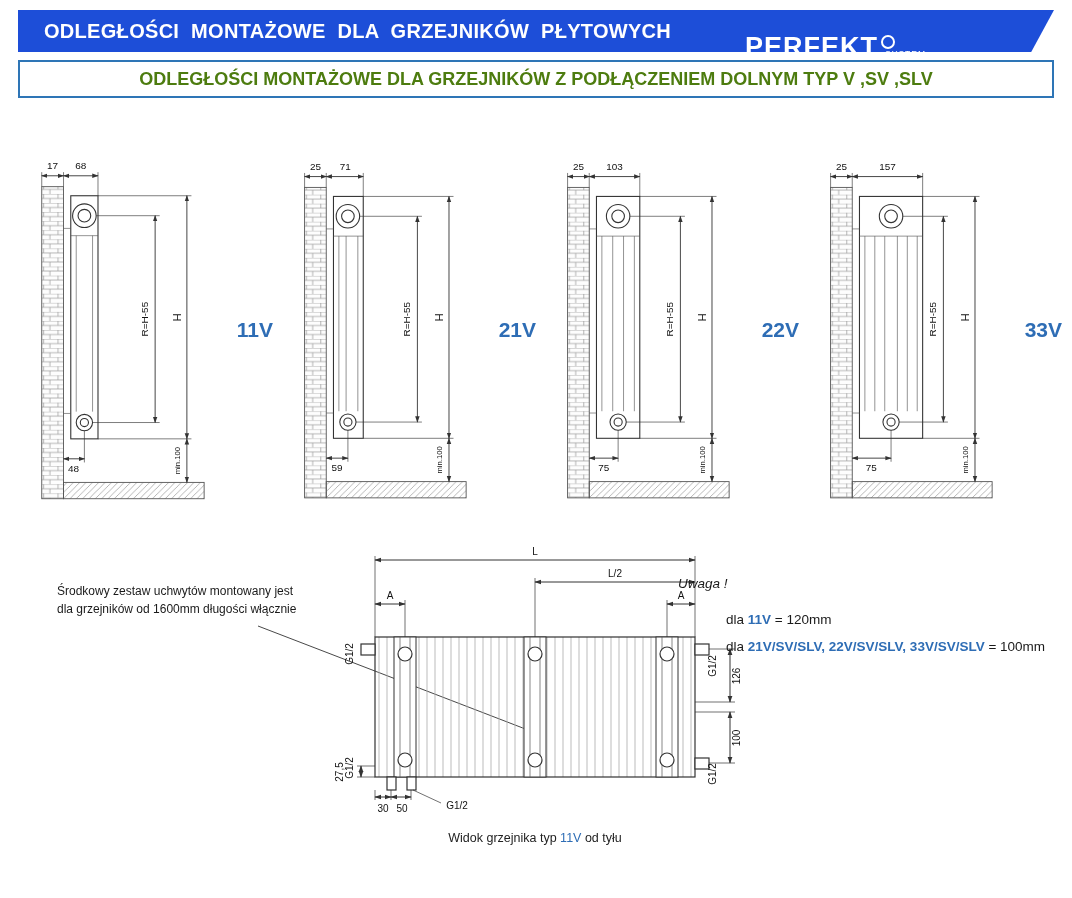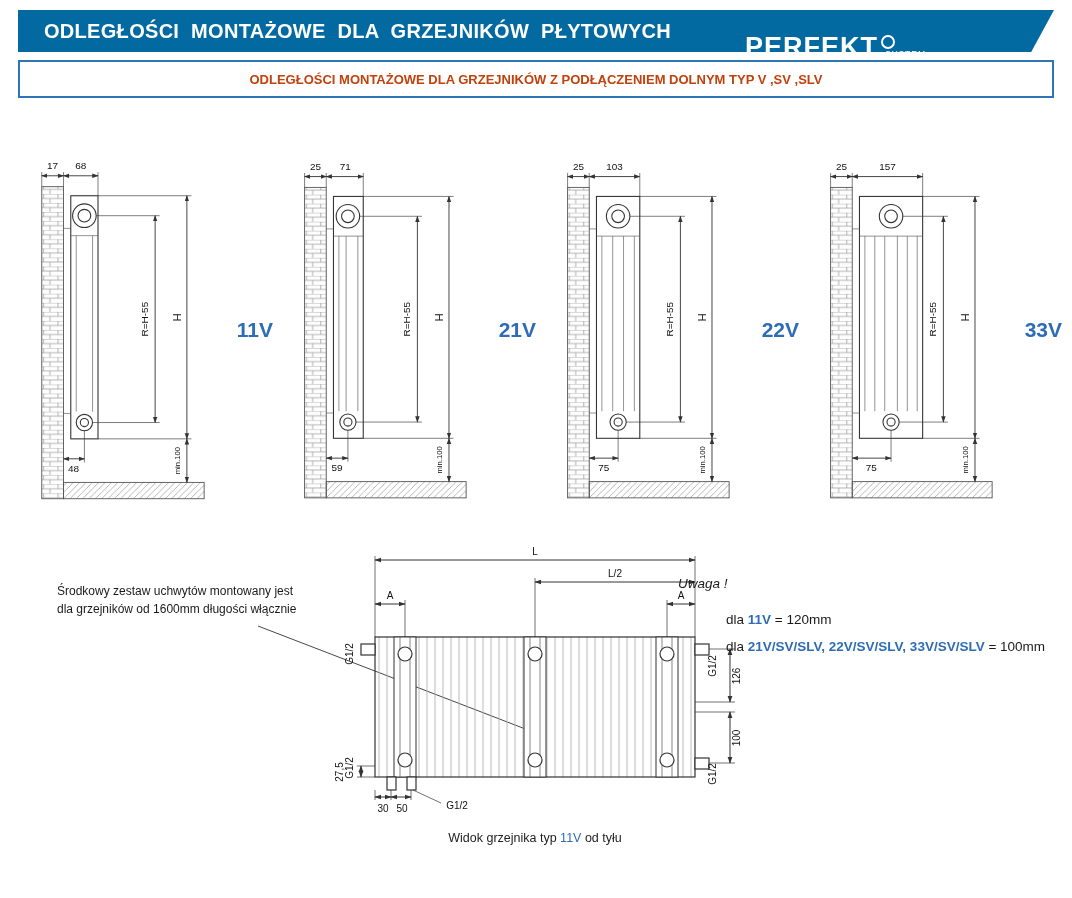--- a/index.html
+++ b/index.html
@@ -2,35 +2,35 @@
 <html><head>
 <meta charset="utf-8">
 <style>
   * { margin:0; padding:0; box-sizing:border-box; }
   body {
     width:1072px; height:898px; background:#ffffff; overflow:hidden; position:relative;
     font-family:"Liberation Sans", sans-serif; color:#1a1a1a;
   }
   
   .banner {
-    margin:10px 18px 0; height:42px; background:#0369a1; color:#fff;
+    margin:10px 18px 0; height:42px; background:#1d4ed8; color:#fff;
     display:flex; align-items:center; padding:8px 26px;
     clip-path:polygon(0 0, 100% 0, 97.8% 100%, 0 100%);
   }
   .banner-title { font-size:20px; font-weight:bold; word-spacing:6px; letter-spacing:0.3px; white-space:nowrap; }
   .brand { position:relative; margin-left:auto; margin-right:150px;margin-top:33px; }
   .brand-name { font-size:27px; font-weight:bold; letter-spacing:1px; }
   .brand-ring { position:absolute; right:-17px; top:3px; width:14px; height:14px; border:2.5px solid #fff; border-radius:50%; }
   .brand-sub { position:absolute; right:-48px; bottom:4px; font-size:8.5px; letter-spacing:1px; }
   
   .subheader {
     margin:8px 18px 0; border:2px solid #2e75b6; height:38px;
     display:flex; align-items:center; justify-content:center;
   }
-  .subheader-title { color:#c2410c; font-weight:bold; font-size:13px; white-space:nowrap; }
+  .subheader-title { color:#4d7c0f; font-weight:bold; font-size:18px; white-space:nowrap; }
   
   .diagrams { display:flex; margin:22px 10px 0; }
   .diagram-col { width:263px; display:flex; flex-direction:row; align-items:center; }
   .type-label { color:#2e6db5; font-weight:bold; font-size:21px; margin-top:0px; }
   
   .outline { stroke:#333; fill:#fff; stroke-width:1.2; }
   .thin { stroke:#555; stroke-width:0.7; }
   .ext { stroke:#333; stroke-width:0.7; }
   .dim { stroke:#333; stroke-width:1; marker-start:url(#arr); marker-end:url(#arr); }
   .dtxt { font-family:"Liberation Sans",sans-serif; font-size:11px; fill:#111; }

